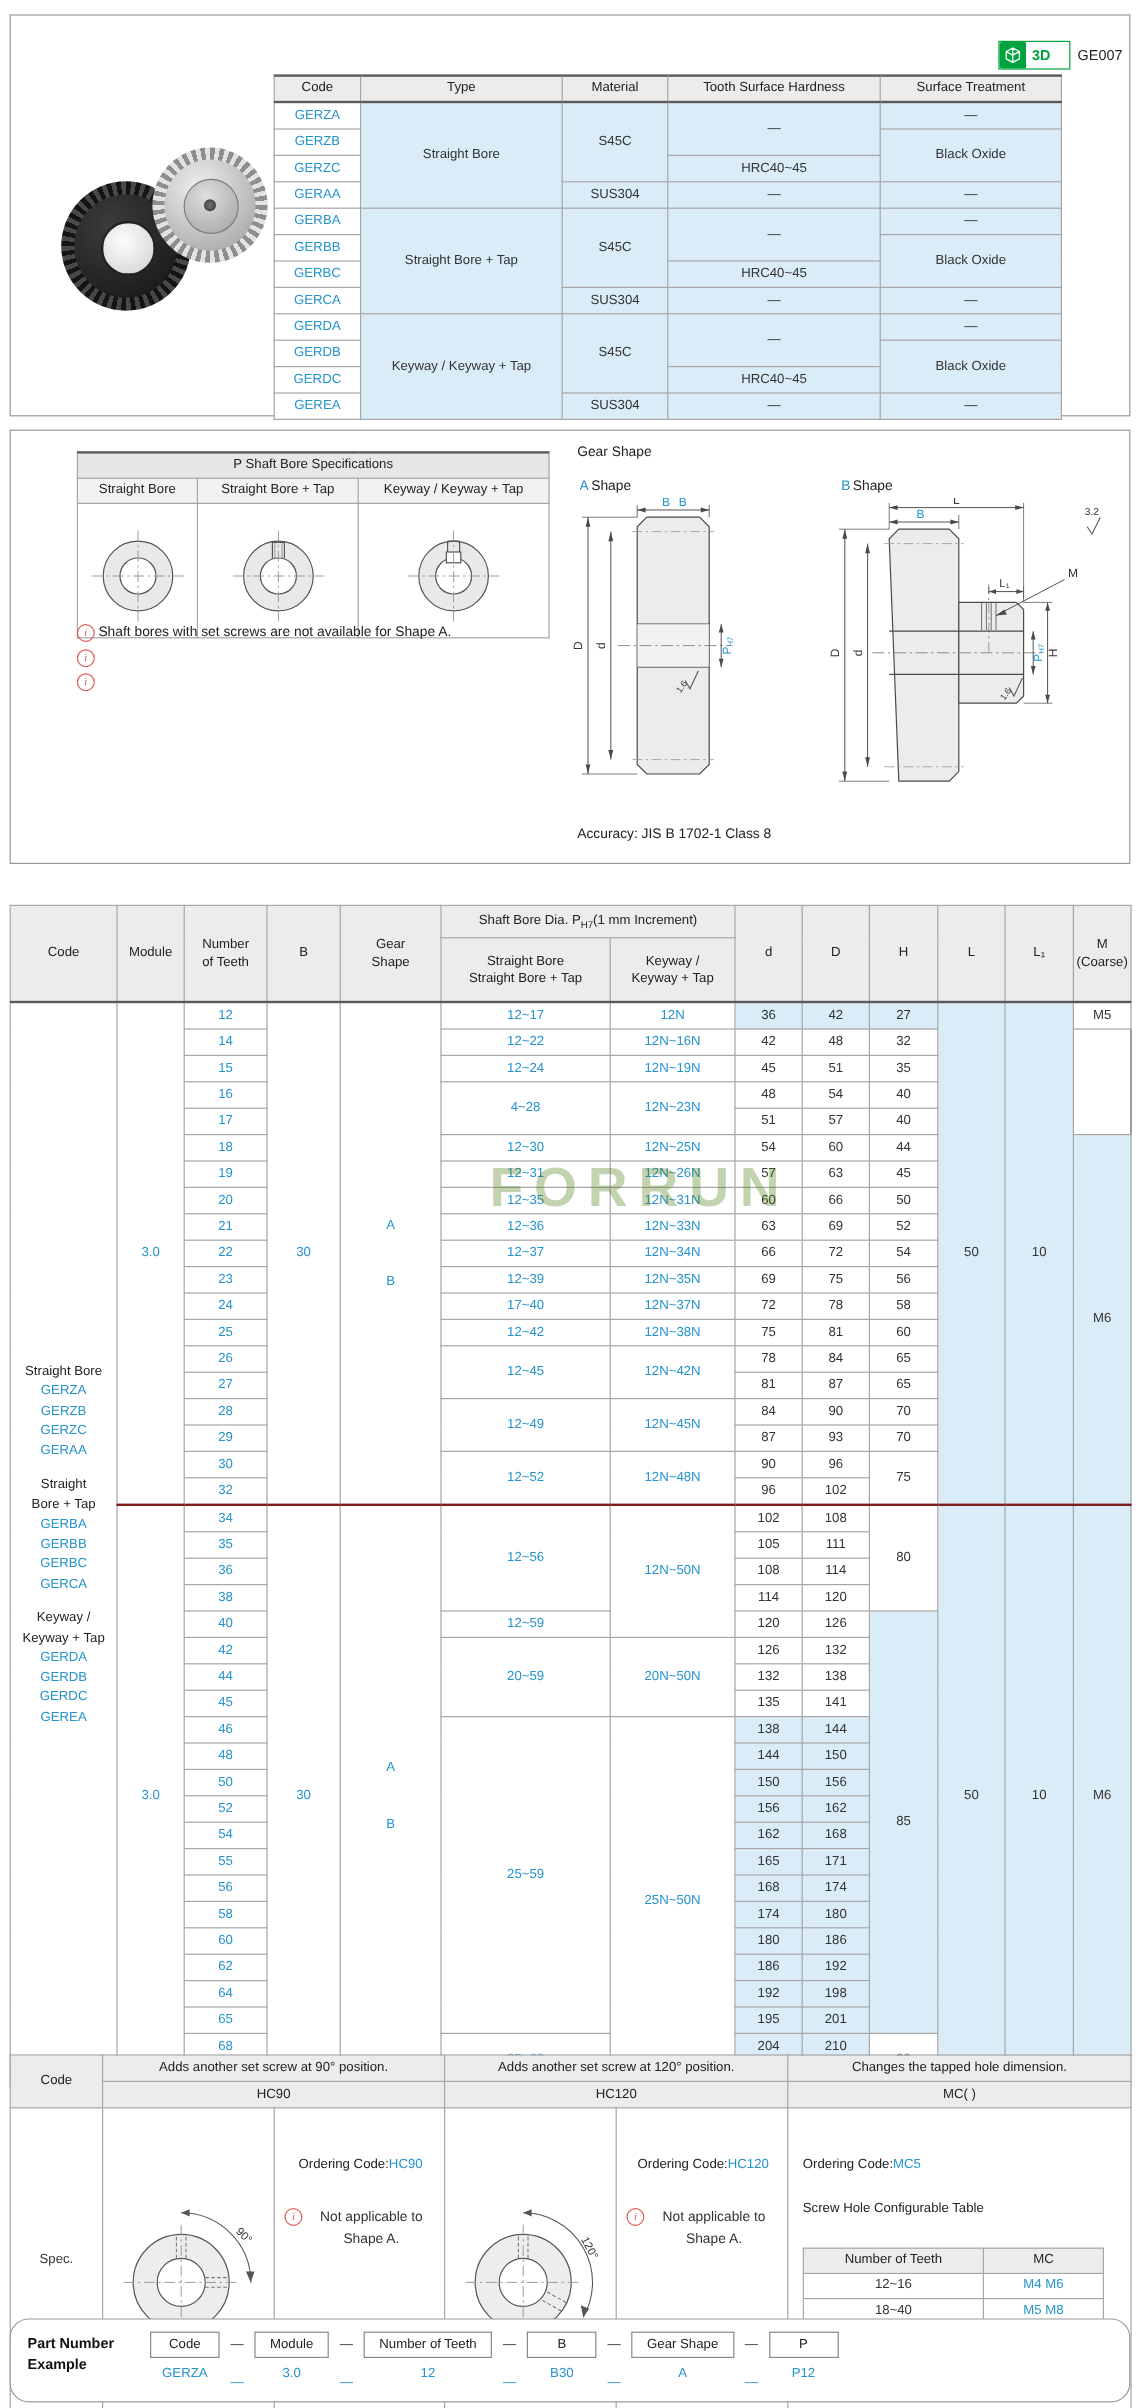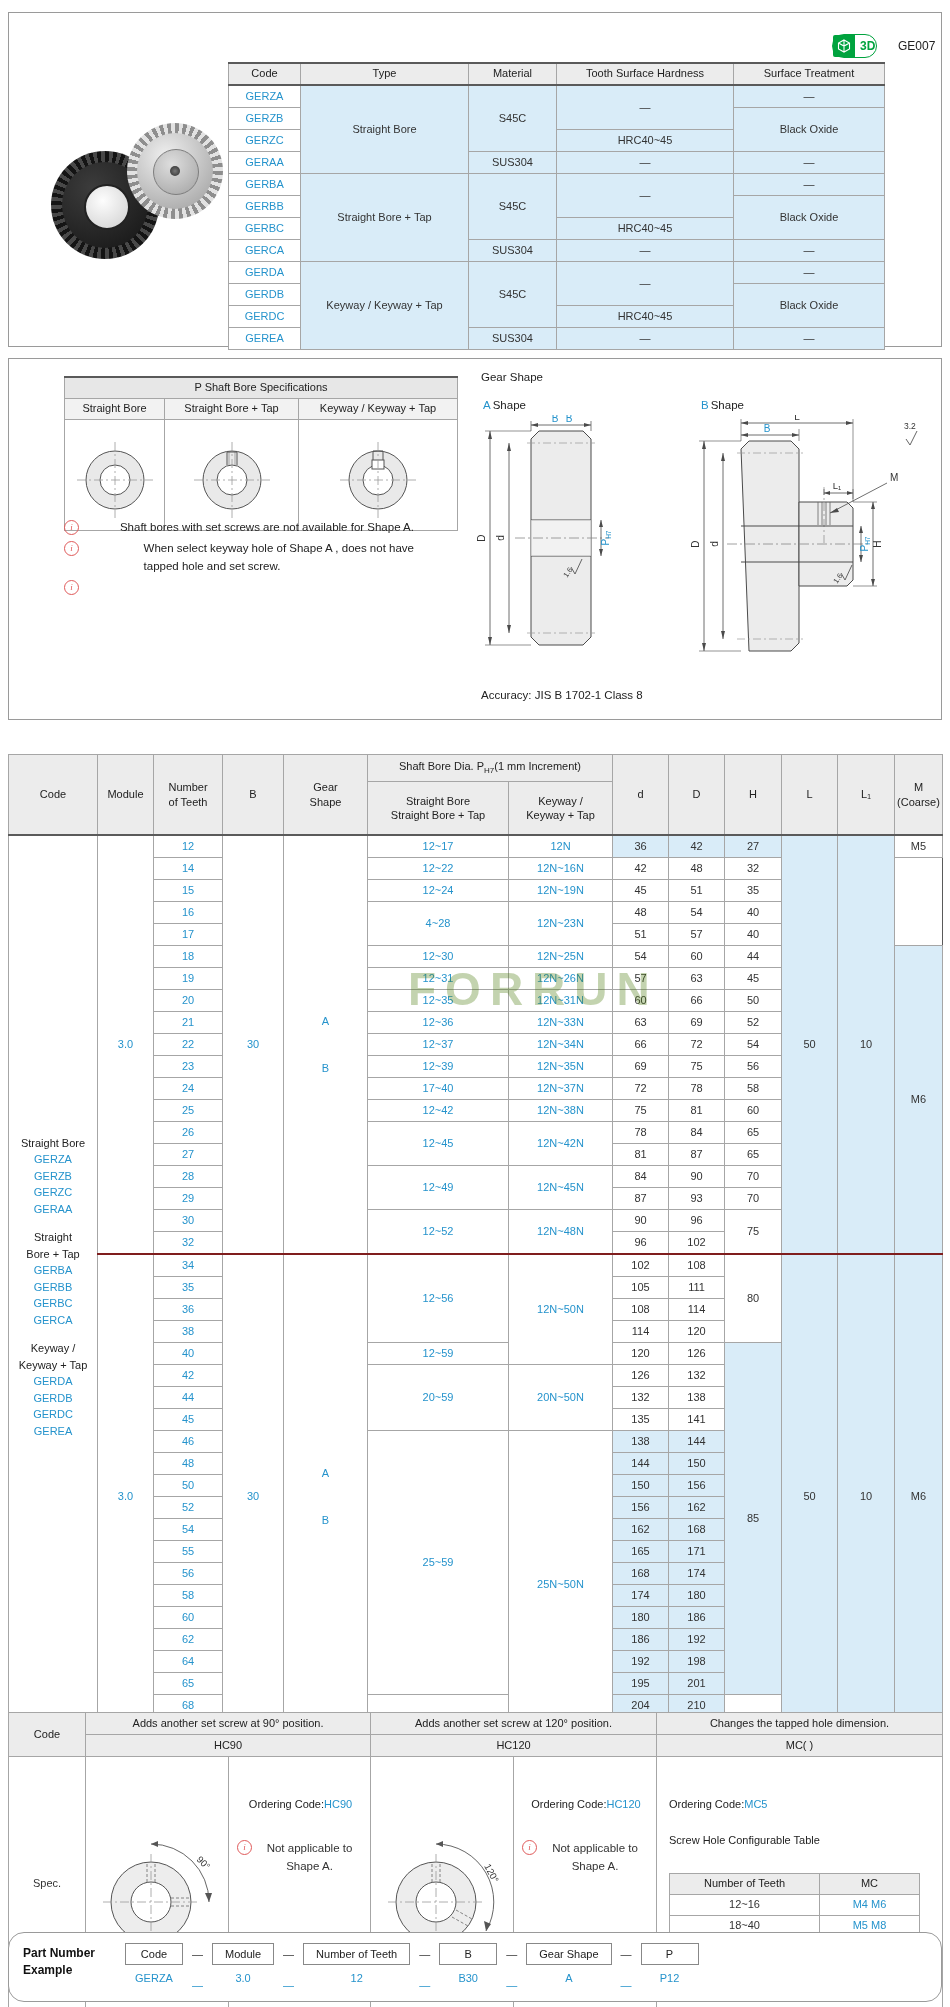--- a/index.html
+++ b/index.html
@@ -8,21 +8,21 @@
   table{border-collapse:collapse;table-layout:fixed;}
   th,td{border:1px solid #a6a6a6;font-weight:normal;font-size:11px;text-align:center;vertical-align:middle;padding:0;white-space:pre-line;line-height:1.25;}
   th{background:#ececec;color:#222;}
   .b{color:#2593cc;}
   .k{color:#222;}
   .hl{background:#d9ecf8;}
   .bb{background:#d9ecf8;}
   .code{background:#fff;}
   
   .topbox{left:8px;top:12px;width:932px;height:333px;}
-  .badge{position:absolute;left:823px;top:21px;display:flex;align-items:center;border:1px solid #00a33e;border-radius:12px;background:#fff;height:22px;padding-right:1px;}
+  .badge{position:absolute;left:823px;top:21px;display:flex;align-items:center;border:1px solid #00a33e;border-radius:0;background:#fff;height:22px;padding-right:16px;}
   .badge .cube{width:22px;height:22px;background:#00a33e;display:flex;align-items:center;justify-content:center;margin-right:5px;border-radius:2px 0 0 2px;}
   .badge .txt3d{color:#00a33e;font-size:12px;font-weight:bold;}
   .pagecode{position:absolute;left:889px;top:26px;font-size:12px;color:#222;}
   .gearimg{position:absolute;left:42px;top:100px;width:180px;height:180px;}
   .gear{position:absolute;border-radius:50%;}
   .g1{left:0px;top:38px;width:108px;height:108px;background:repeating-conic-gradient(#141414 0deg 4.5deg,#484848 4.5deg 9deg);}
   .g1i{position:absolute;left:11px;top:11px;width:86px;height:86px;border-radius:50%;background:radial-gradient(circle at 35% 30%,#3c3c3c,#141414);}
   .g1h{position:absolute;left:33px;top:33px;width:42px;height:42px;border-radius:50%;background:radial-gradient(circle at 40% 35%,#fdfdfd,#cfcfcf);border:2px solid #222;}
   .g2{left:76px;top:10px;width:96px;height:96px;background:repeating-conic-gradient(#8e8e8e 0deg 5deg,#e2e2e2 5deg 10deg);z-index:2;}
   .g2i{position:absolute;left:10px;top:10px;width:76px;height:76px;border-radius:50%;background:radial-gradient(circle at 38% 30%,#efefef,#9c9c9c);}
@@ -33,21 +33,21 @@
   .toptable td{height:21px;}
   .toptable .gstart td{border-top:1.5px solid #777;}
   
   .midbox{left:8px;top:358px;width:932px;height:360px;}
   .boretable{position:absolute;left:55px;top:17px;width:393px;}
   .boretable th{height:20px;margin-left:39px;}
   .boretable .title{border-top:2px solid #5a5a5a;background:#e7e7e7;}
   .boretable .colh{background:#f2f2f2;}
   .boretable td{height:96px;background:#fff;}
   .notes{position:absolute;left:55px;top:160px;width:350px;font-size:11.5px;line-height:1.5;color:#222;text-align:left;}
-  .note{display:flex;margin-bottom:4px;justify-content:space-between;}
+  .note{display:flex;margin-bottom:4px;}
   .note .txt{white-space:pre-line;}
   .info-i{flex:none;display:inline-flex;align-items:center;justify-content:center;width:13px;height:13px;border:1px solid #e05a5a;border-radius:50%;color:#e05a5a;font-size:9px;font-family:"Liberation Serif",serif;font-style:italic;margin:1px 3px 0 0;}
   .info-i::before{content:"i";}
   .gstitle{position:absolute;left:472px;top:12px;font-size:11.5px;color:#222;}
   .shlabel{position:absolute;top:40px;font-size:11.5px;color:#222;}
   .shlabel .b{margin-right:2px;}
   .ala{left:474px;} .blb{left:692px;}
   .svgA{position:absolute;left:462px;top:56px;}
   .svgB{position:absolute;left:682px;top:56px;}
   .accuracy{position:absolute;left:472px;top:330px;font-size:11.5px;color:#222;}
@@ -253,22 +253,20 @@
       </tbody>
     </table>
 
     <div class="notes">
       <div class="note">
           <span class="info-i"></span>
           <span class="txt">Shaft bores with set screws are not available for Shape A.</span>
         </div>
       <div class="note">
           <span class="info-i"></span>
-          <span class="txt">When select keyway hole of Shape A , does not have
-tapped hole and set screw.</span>
         </div>
       <div class="note">
           <span class="info-i"></span>
         </div>
     </div>
 
     <div class="gstitle">Gear Shape</div>
     <div class="shlabel ala"><span class="b">A</span><span>Shape</span></div>
     <div class="shlabel blb"><span class="b">B</span><span>Shape</span></div>
 

